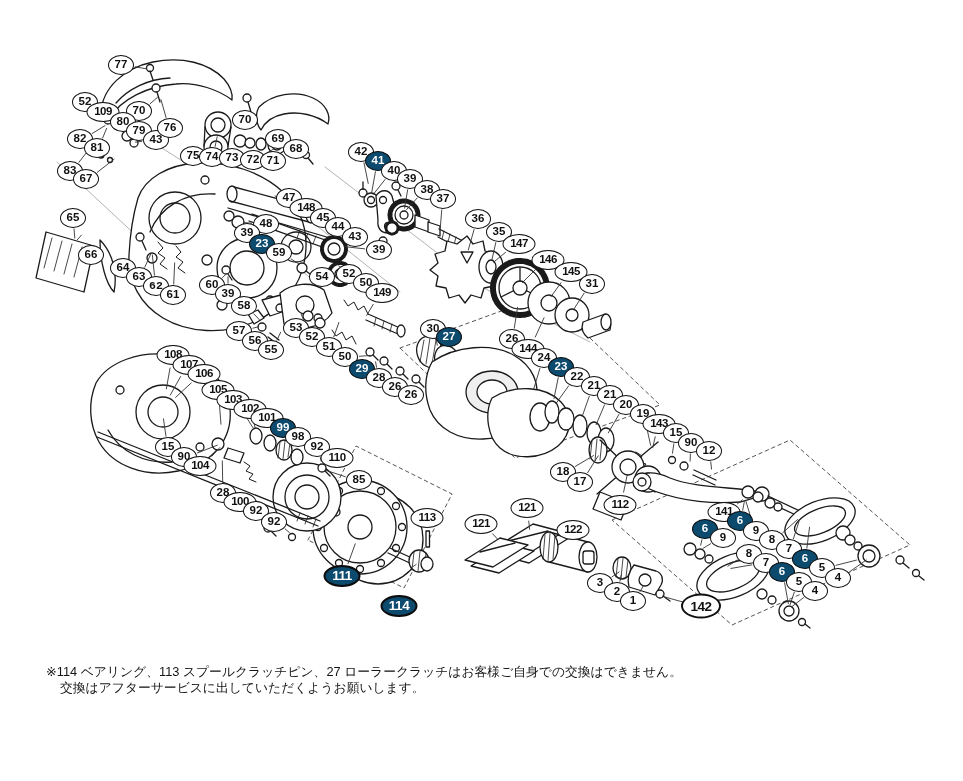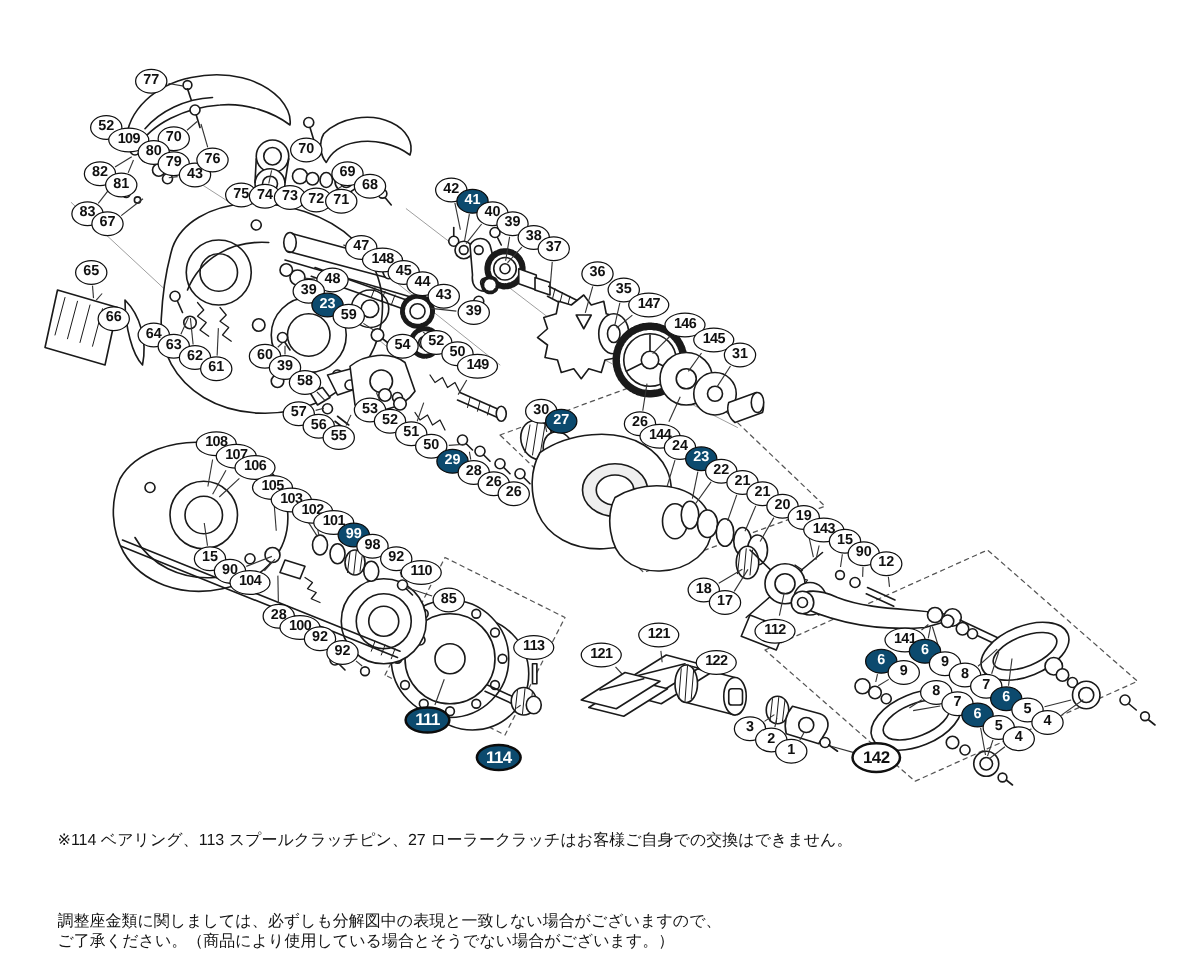--- a/index.html
+++ b/index.html
@@ -520,21 +520,21 @@
       <div class="co" style="left: 323px; top: 218px;">45</div>
       <div class="co" style="left: 338px; top: 227px;">44</div>
       <div class="co" style="left: 355px; top: 237px;">43</div>
       <div class="co" style="left: 266px; top: 224px;">48</div>
       <div class="co" style="left: 247px; top: 233px;">39</div>
       <div class="co black" style="left: 262px; top: 244px;">23</div>
       <div class="co" style="left: 279px; top: 253px;">59</div>
       <div class="co" style="left: 379px; top: 250px;">39</div>
       <div class="co" style="left: 123px; top: 268px;">64</div>
       <div class="co" style="left: 139px; top: 277px;">63</div>
-      <div class="co" style="left: 156px; top: 286px;">62</div>
+      <div class="co" style="left: 156px; top: 286px; font-family: Liberation Mono, monospace;">62</div>
       <div class="co" style="left: 173px; top: 295px;">61</div>
       <div class="co" style="left: 212px; top: 285px;">60</div>
       <div class="co" style="left: 228px; top: 294px;">39</div>
       <div class="co" style="left: 244px; top: 306px;">58</div>
       <div class="co" style="left: 322px; top: 277px;">54</div>
       <div class="co" style="left: 349px; top: 274px;">52</div>
       <div class="co" style="left: 366px; top: 283px;">50</div>
       <div class="co w3" style="left: 382px; top: 293px;">149</div>
       <div class="co" style="left: 296px; top: 328px;">53</div>
       <div class="co" style="left: 312px; top: 337px;">52</div>
@@ -606,19 +606,16 @@
       <div class="co" style="left: 838px; top: 578px;">4</div>
       <div class="co" style="left: 749px; top: 554px;">8</div>
       <div class="co" style="left: 766px; top: 563px;">7</div>
       <div class="co black" style="left: 782px; top: 572px;">6</div>
       <div class="co" style="left: 799px; top: 582px;">5</div>
       <div class="co" style="left: 815px; top: 591px;">4</div>
     </div>
 
   <div class="notes" id="notes-a">
     <div>※114 ベアリング、113 スプールクラッチピン、27 ローラークラッチはお客様ご自身での交換はできません。</div>
+    <div class="indent">交換はアフターサービスに出していただくようお願いします。</div>
   </div>
-  <div class="notes" id="notes-b">
-    <div>調整座金類に関しましては、必ずしも分解図中の表現と一致しない場合がございますので、</div>
-    <div>ご了承ください。（商品により使用している場合とそうでない場合がございます。）</div>
-  </div>
 
 </div>
 
 </body></html>

